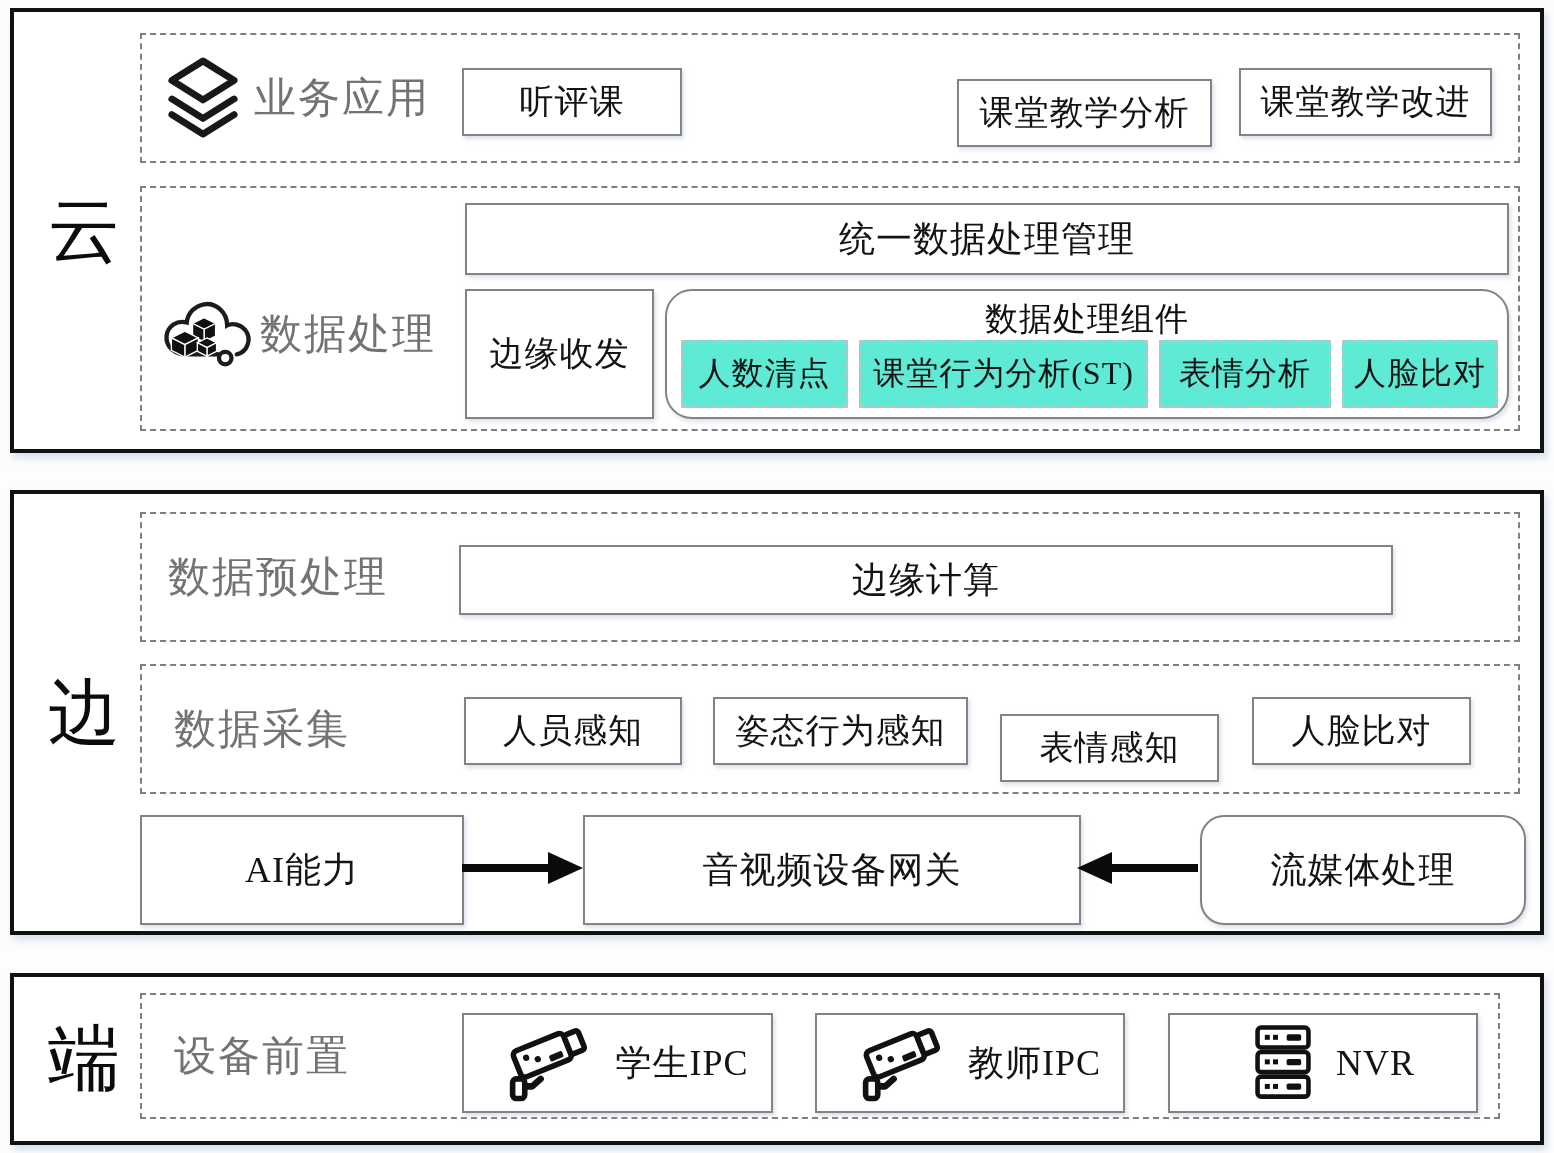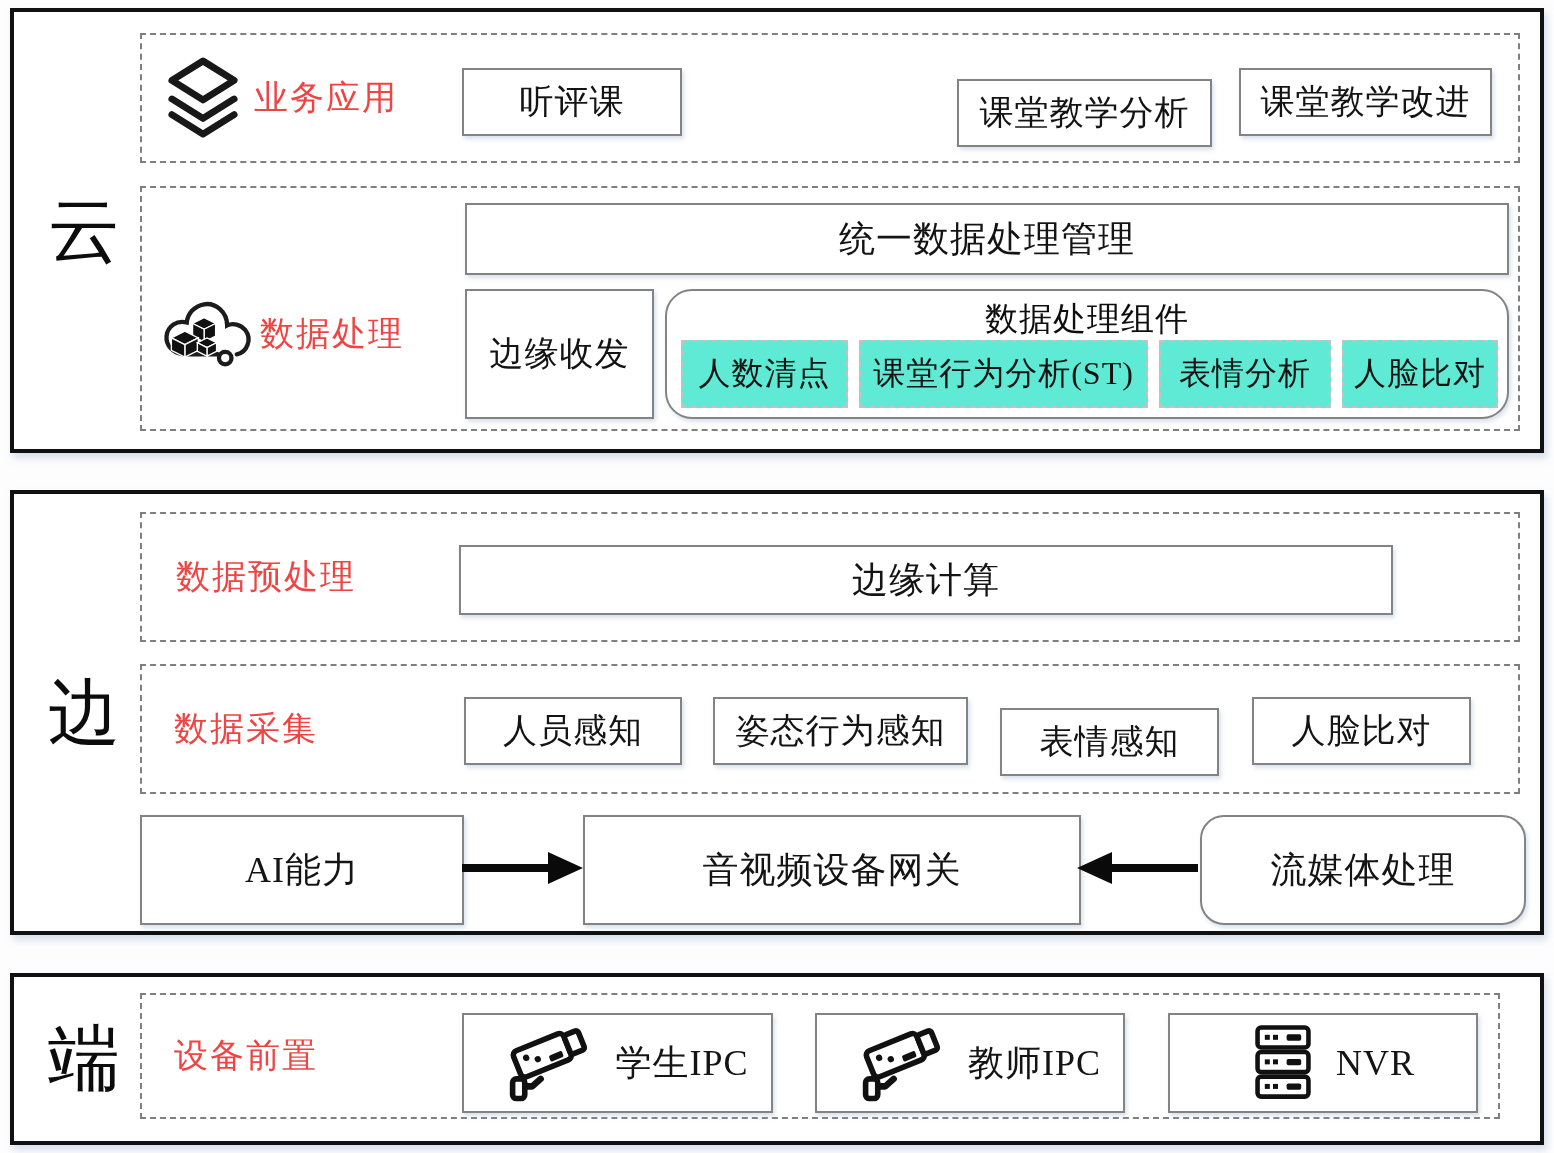--- a/index.html
+++ b/index.html
@@ -16,21 +16,21 @@
   .side-label{
     position:absolute;left:22px;top:50%;transform:translateY(-50%);
     width:96px;text-align:center;font-size:72px;line-height:1;
     color:#0c0c0c;
   }
   .dashed{
     position:absolute;border:2px dashed #7f7f7f;background:#fff;
   }
   .row-title{
     position:absolute;top:50%;transform:translateY(-50%);
-    font-size:34px;letter-spacing:2px;white-space:nowrap;color:#ef4444;
+    font-size:42px;letter-spacing:2px;white-space:nowrap;color:#737373;
   }
   .sbox{
     position:absolute;background:#fff;border:2px solid #838383;
     display:flex;align-items:center;justify-content:center;
     font-size:34px;letter-spacing:1px;white-space:nowrap;
     box-shadow:2px 3px 4px rgba(184,198,220,.5);
   }
   .sbox.big{font-size:36px;}
   .inner-dashed{
     position:absolute;background:#5eead4;border:2px dashed #c2c2c2;
@@ -94,29 +94,29 @@
       <div class="inner-dashed" style="left:492px;top:49px;width:168px;height:64px;">表情分析</div>
       <div class="inner-dashed" style="left:675px;top:49px;width:152px;height:64px;">人脸比对</div>
     </div>
   </div>
 </div>
 
 <div class="panel" style="top:490px;height:437px;">
   <div class="side-label">边</div>
 
   <div class="dashed" style="left:126px;top:18px;width:1376px;height:126px;">
-    <div class="row-title" style="left:34px;">数据预处理</div>
+    <div class="row-title" style="left:26px;">数据预处理</div>
     <div class="sbox big" style="left:317px;top:31px;width:930px;height:66px;">边缘计算</div>
   </div>
 
   <div class="dashed" style="left:126px;top:170px;width:1376px;height:126px;">
     <div class="row-title" style="left:32px;">数据采集</div>
     <div class="sbox" style="left:322px;top:31px;width:214px;height:64px;">人员感知</div>
     <div class="sbox" style="left:571px;top:31px;width:251px;height:64px;">姿态行为感知</div>
-    <div class="sbox" style="left:858px;top:42px;width:215px;height:64px;font-family:Liberation Serif, serif;">表情感知</div>
+    <div class="sbox" style="left:858px;top:48px;width:215px;height:64px;font-family:Liberation Serif, serif;">表情感知</div>
     <div class="sbox" style="left:1110px;top:31px;width:215px;height:64px;">人脸比对</div>
   </div>
 
   <div class="sbox big" style="left:126px;top:321px;width:320px;height:106px;">AI能力</div>
   <div class="sbox big" style="left:569px;top:321px;width:494px;height:106px;">音视频设备网关</div>
   <div class="sbox big" style="left:1186px;top:321px;width:322px;height:106px;border-radius:24px;">流媒体处理</div>
 
   <svg class="arrow" style="left:446px;top:354px;" width="123" height="40" viewBox="0 0 123 40">
     <line x1="2" y1="20" x2="94" y2="20" stroke="#0a0a0a" stroke-width="8"></line>
     <polygon points="88,4 123,20 88,36" fill="#0a0a0a"></polygon>

